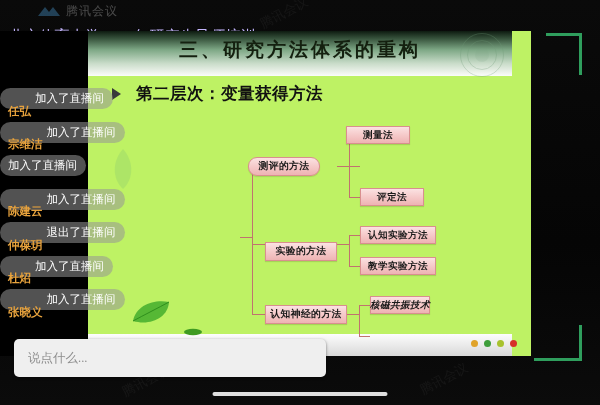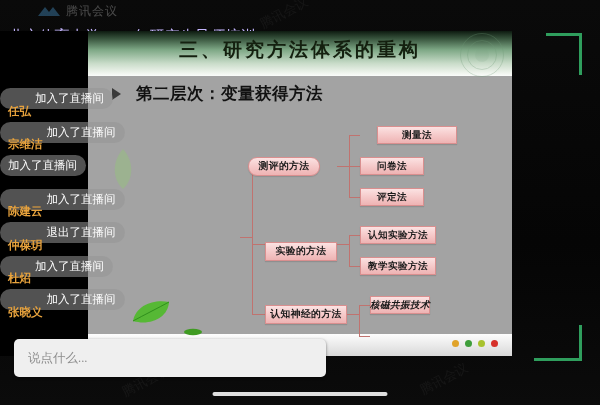--- a/index.html
+++ b/index.html
@@ -30,21 +30,21 @@
   }
 
   
   .viewers{position:absolute;left:12px;top:36px;display:flex;align-items:center;gap:4px;height:18px;}
   .person-icon{width:13px;height:13px;display:block;}
   .viewers-count{font-size:12.5px;color:#f4f4f4;text-shadow:0 1px 2px #000;}
 
   
   .slide{
     position:absolute;left:88px;top:31px;width:424px;height:325px;
-    background:#a3a3a3;overflow:hidden;
+    background:#bef264;overflow:hidden;padding-left:19px;
   }
   .slide-header{
     position:absolute;left:0;top:0;width:424px;height:45px;
     background:linear-gradient(180deg,#0d1a10 0%,#35503a 16%,#7ea886 42%,#c9dcc9 72%,#eef3ec 92%,#fbfcfb 100%);
   }
   .slide-title{
     position:absolute;left:0;top:6px;width:424px;text-align:center;
     font-family:"Liberation Serif","DejaVu Serif",serif;
     font-size:19px;font-weight:bold;color:#14200f;letter-spacing:3px;
   }
@@ -192,23 +192,22 @@
 
     <div class="conn h" style="left:152px;top:206px;width:12px;"></div>
     <div class="conn v" style="left:164px;top:135px;height:148px;"></div>
 
     <div class="conn h" style="left:164px;top:135px;width:13px;"></div>
     <div class="node lvl1" style="left:160px;top:126px;width:72px;height:19px;border-radius:9px;">测评的方法</div>
     <div class="conn h" style="left:249px;top:135px;width:12px;"></div>
     <div class="conn v" style="left:261px;top:104px;height:62px;"></div>
 
     <div class="conn h" style="left:261px;top:104px;width:11px;"></div>
-    <div class="node" style="left:289px;top:95px;width:80px;height:18px;">测量法</div>
+    <div class="node" style="left:258px;top:95px;width:64px;height:18px;">测量法</div>
     <div class="conn h" style="left:261px;top:135px;width:11px;"></div>
-    <div class="node" style="left:272px;top:126px;width:64px;height:18px;">问卷法</div>
     <div class="conn h" style="left:261px;top:166px;width:11px;"></div>
     <div class="node" style="left:272px;top:157px;width:64px;height:18px;">评定法</div>
 
     <div class="conn h" style="left:164px;top:213px;width:13px;"></div>
     <div class="node lvl1" style="left:177px;top:204px;width:72px;height:19px;margin-top:7px;">实验的方法</div>
     <div class="conn h" style="left:249px;top:213px;width:12px;"></div>
     <div class="conn v" style="left:261px;top:204px;height:31px;"></div>
 
     <div class="conn h" style="left:261px;top:204px;width:11px;"></div>
     <div class="node" style="left:272px;top:195px;width:76px;height:18px;">认知实验方法</div>

